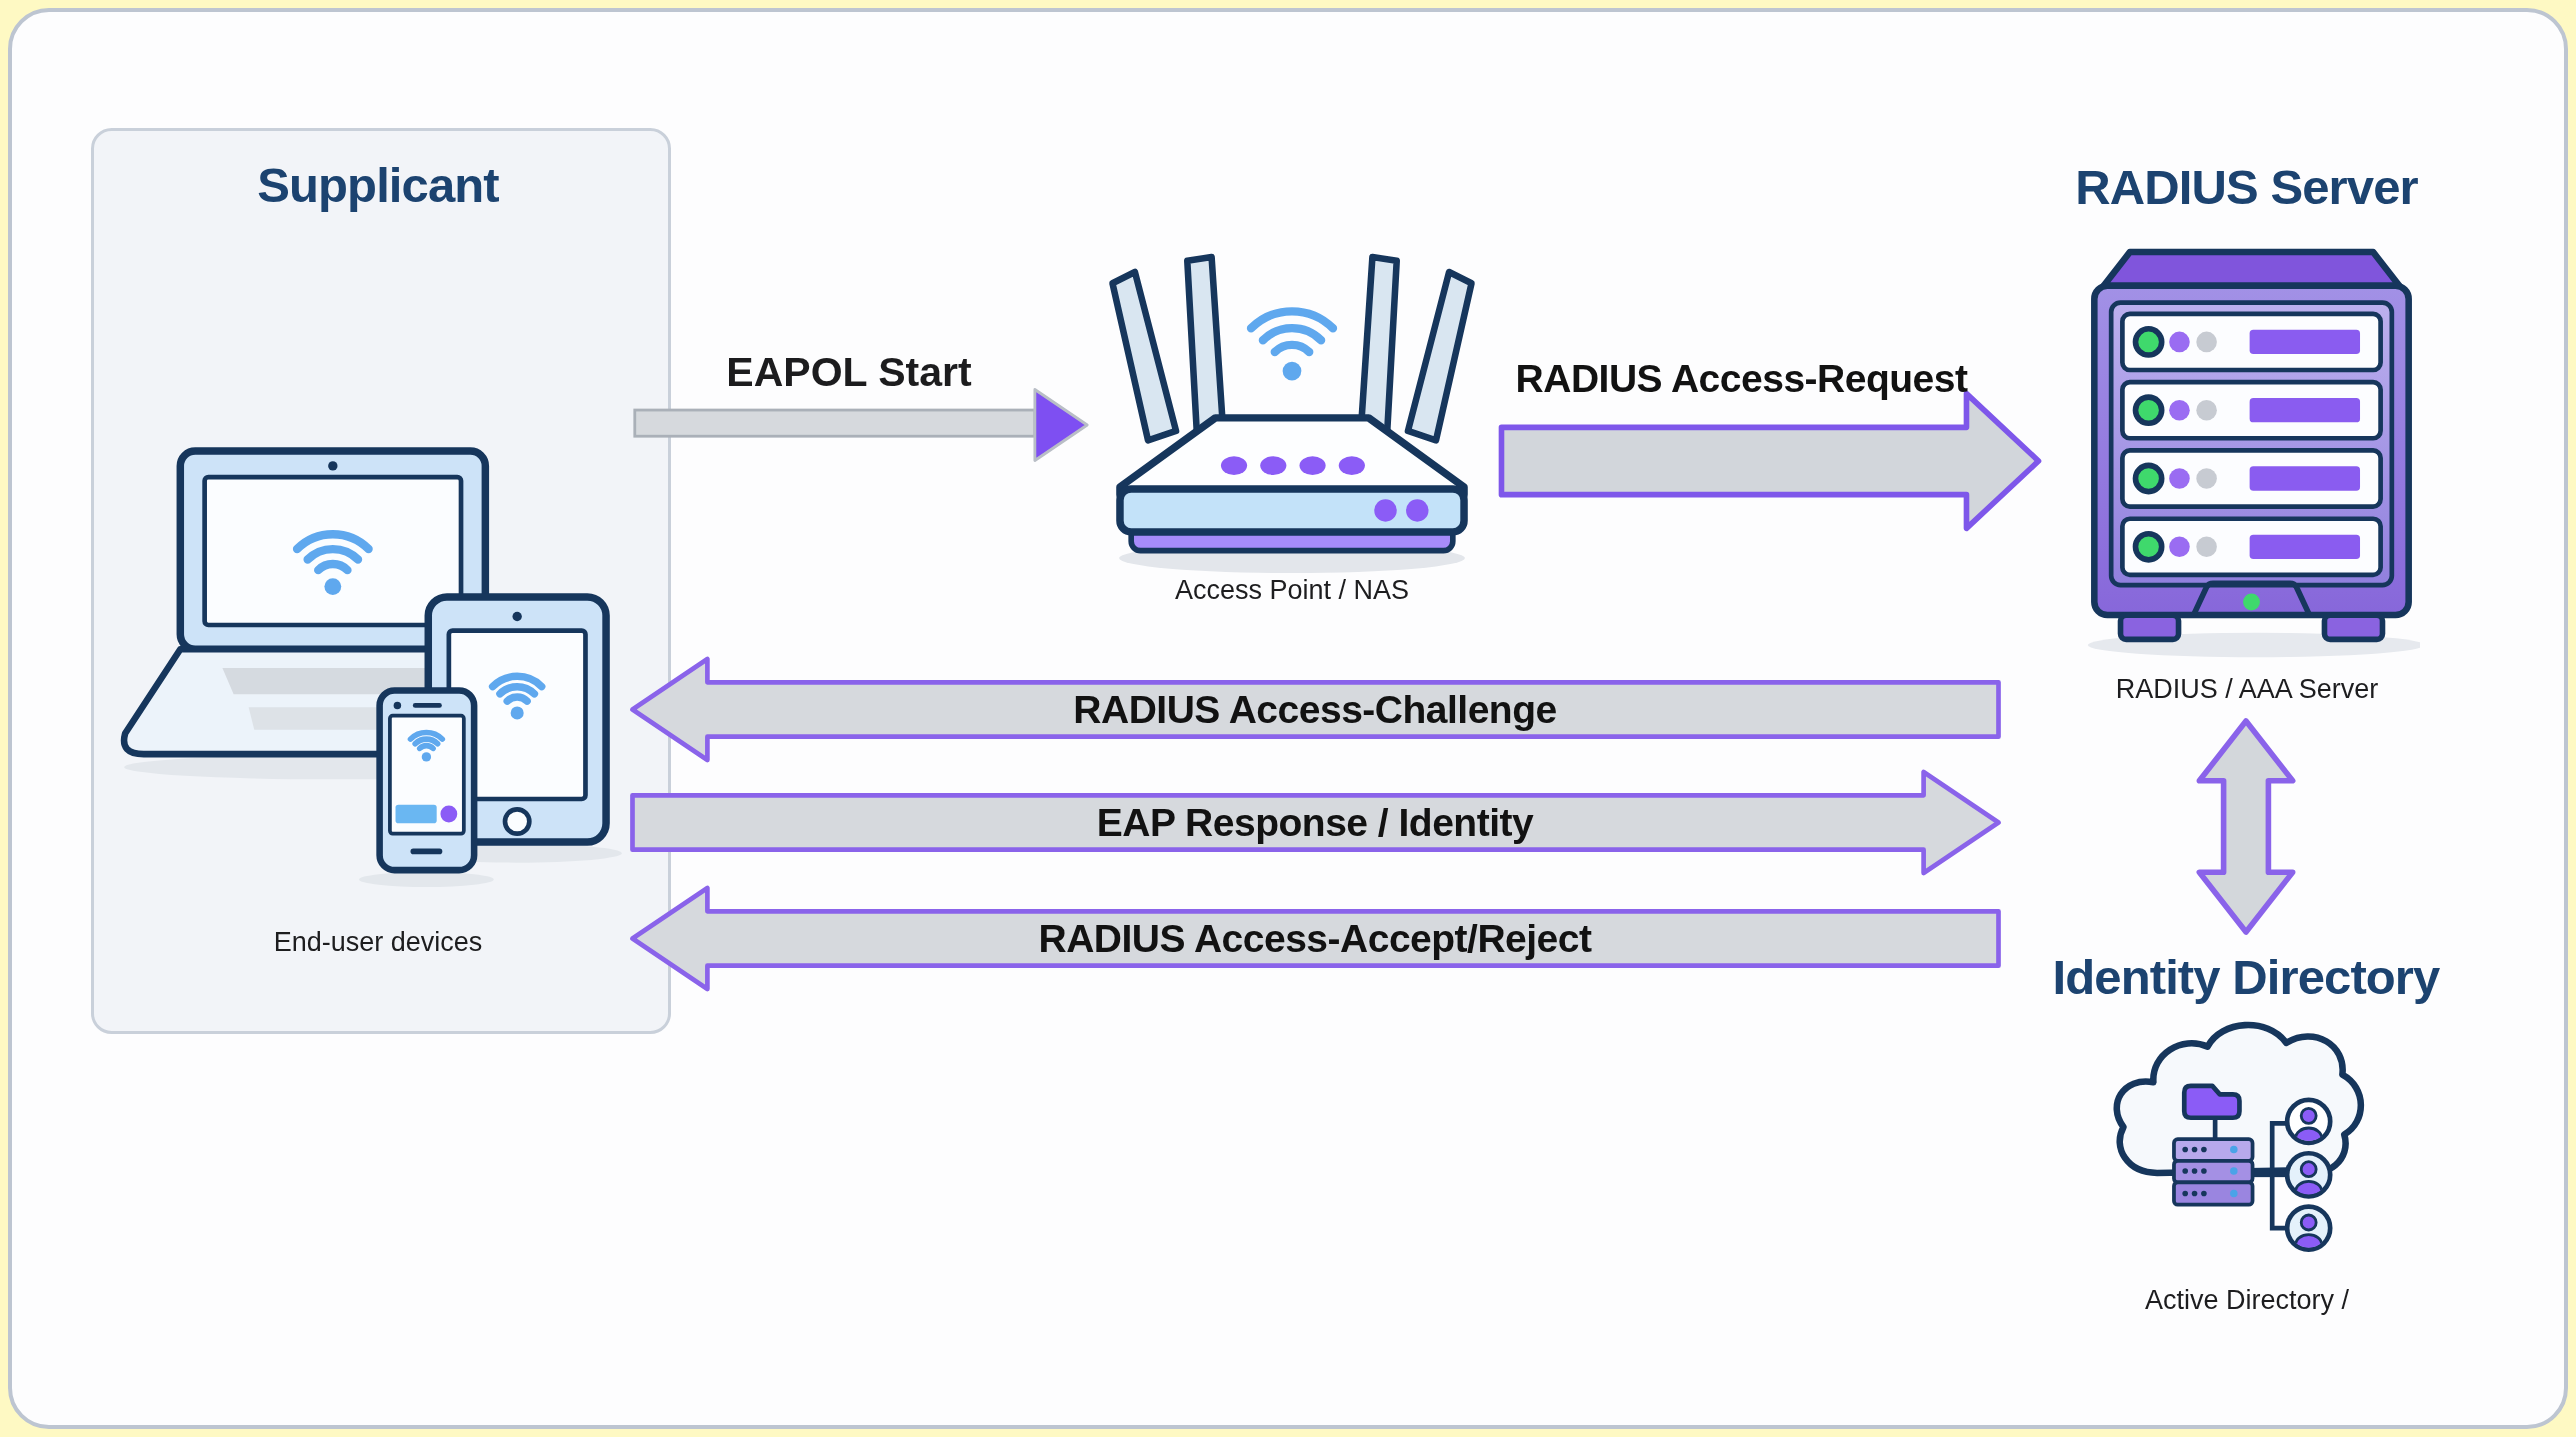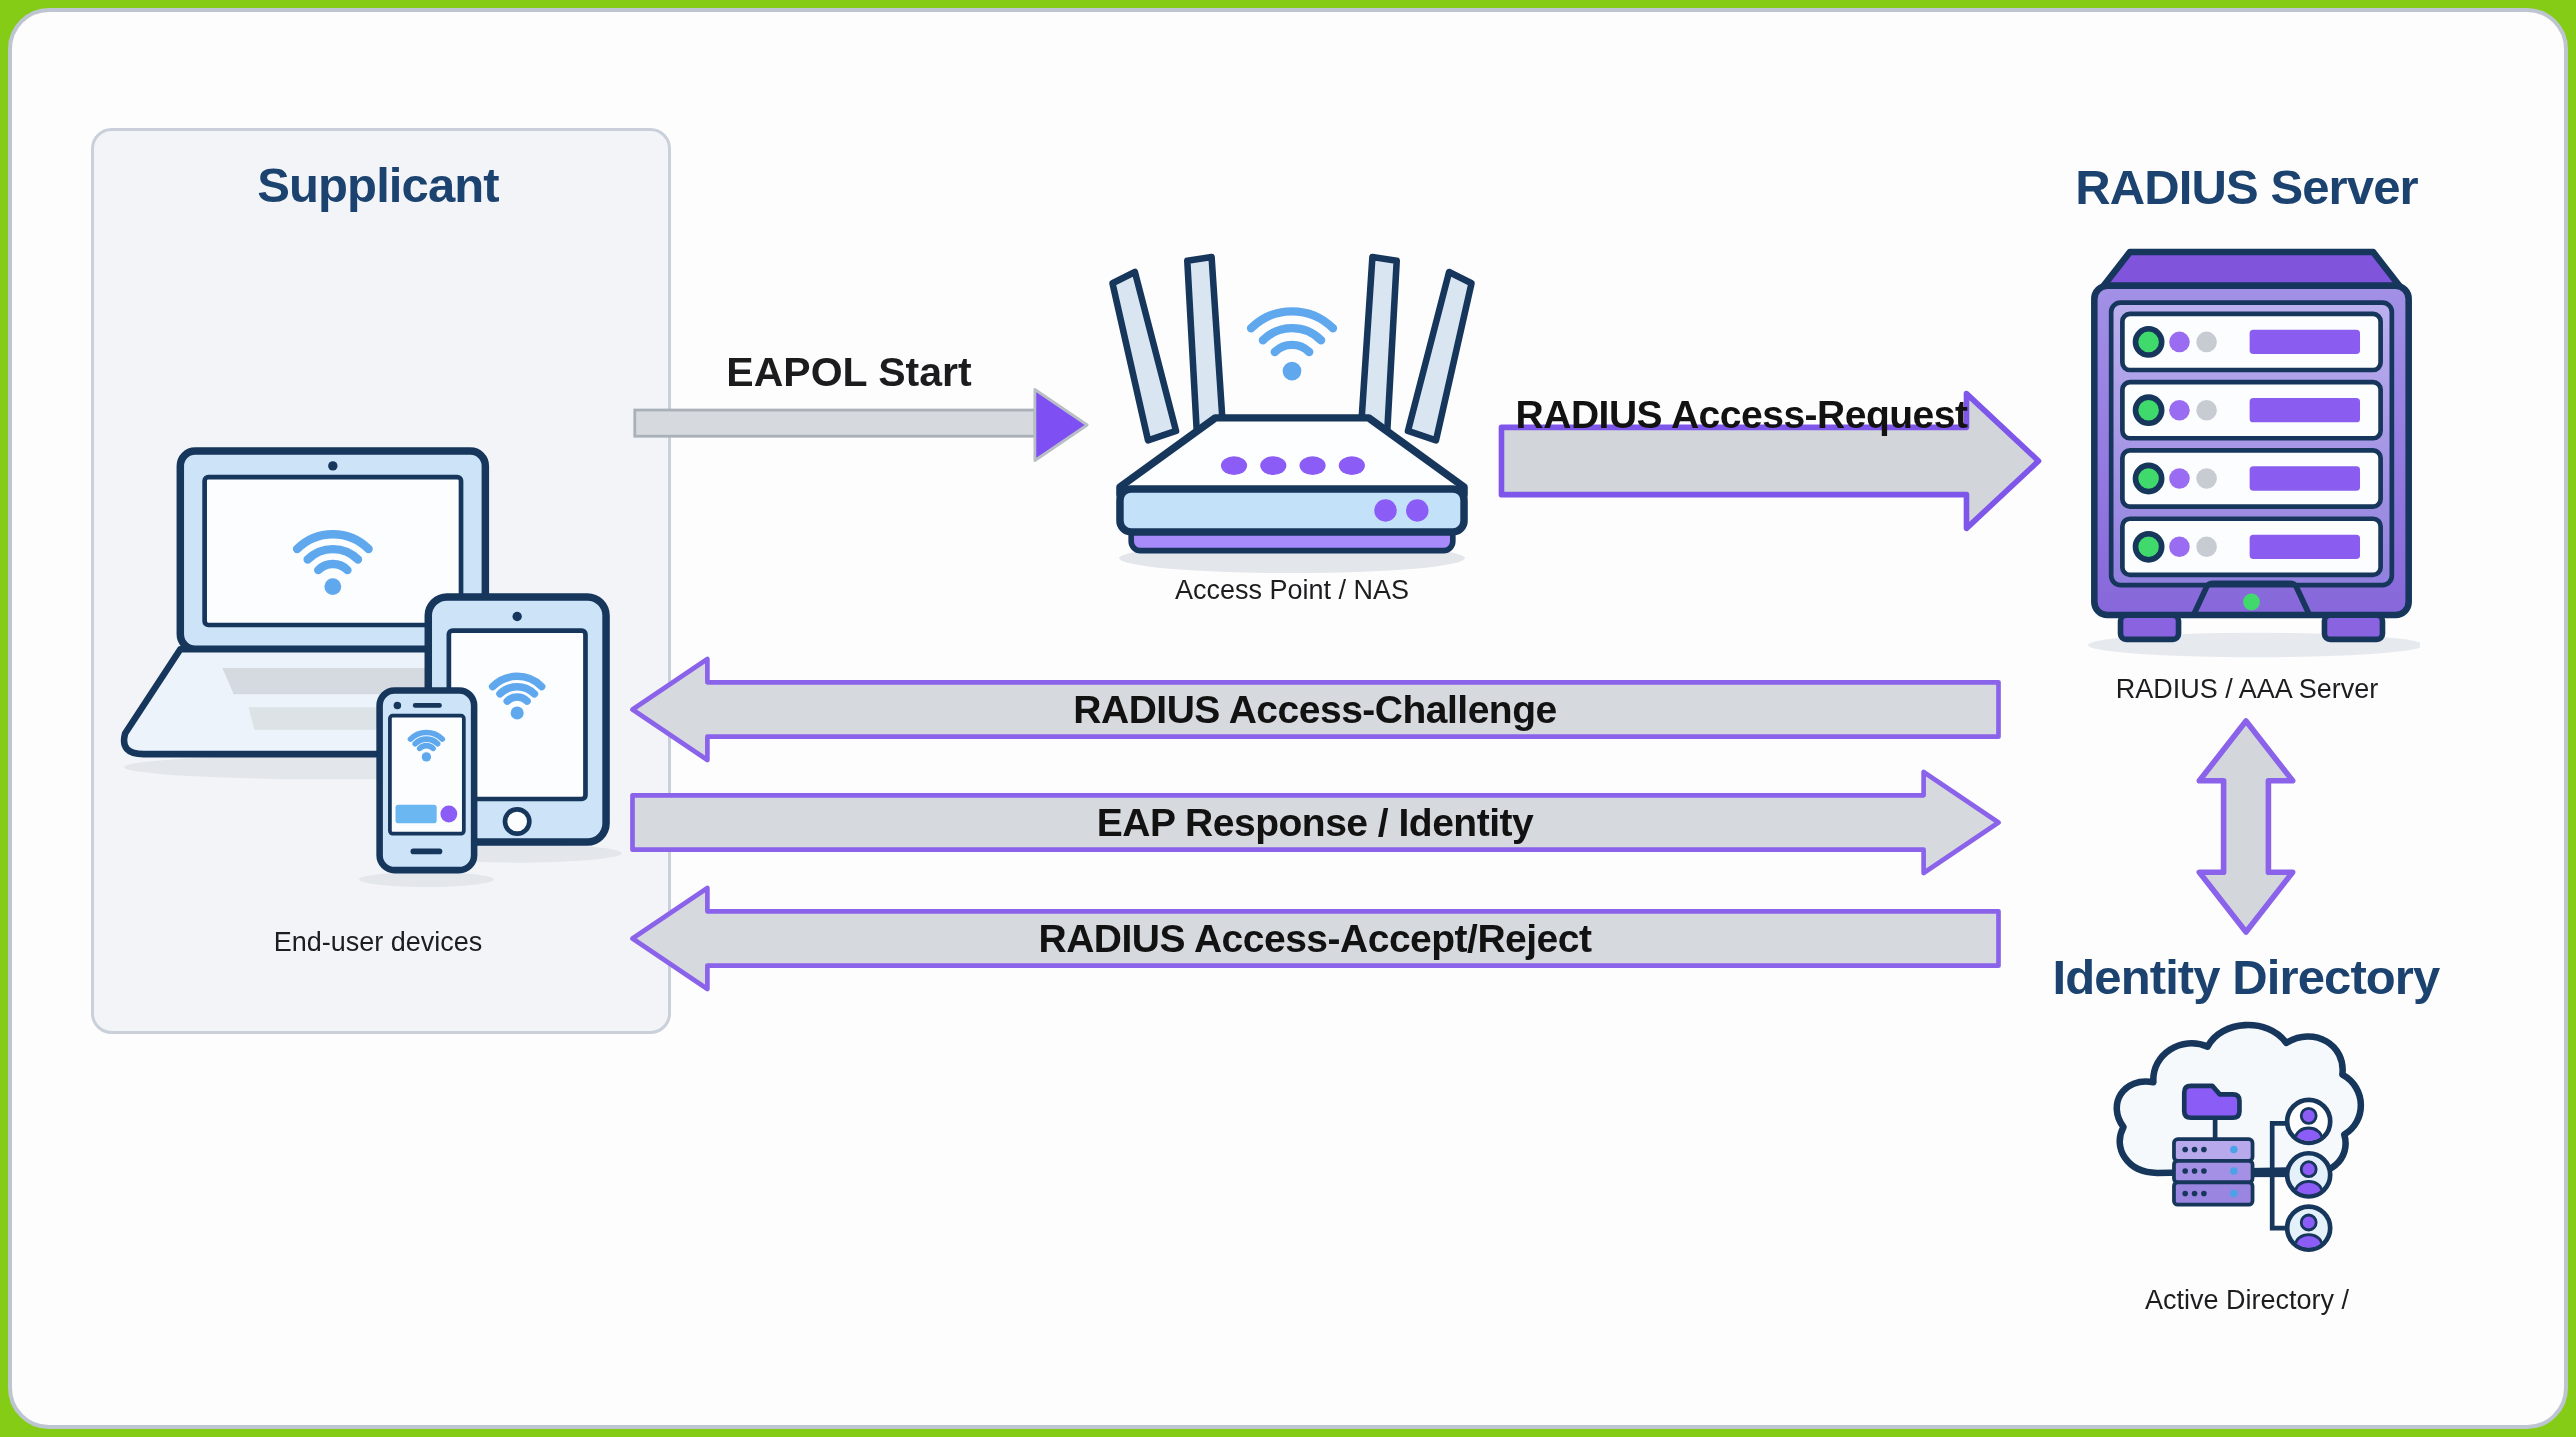--- a/index.html
+++ b/index.html
@@ -1,18 +1,18 @@
 <!DOCTYPE html>
 <html style="--title_navy: #1c4370; --text_dark: #1d1d1f; --icon_outline: #16365c; --device_blue: #cde3f8; --wifi_blue: #5fa8ee; --accent_purple: #8b5cf6; --eapol_head_purple: #7e4ff2; --server_purple: #8a63e0; --arrow_gray_fill: #d6d9dd; --arrow_purple_border: #8a63ea; --green_led: #3fd96c;font-size:15px"><head>
 <meta charset="utf-8">
 <style>
   html,body{margin:0;padding:0;background:#ffffff;}
   #stage{
     position:relative;width:2576px;height:1438px;overflow:hidden;
-    background:#84cc16;
+    background:#fef9c3;
     font-family:"Liberation Sans", sans-serif;
   }
   .card-frame{
     position:absolute;left:7.5px;top:7.5px;width:2552px;height:1413px;
     border:4.7px solid #bdc5d1;border-radius:41px;background:#fdfdfe;
   }
   .panel{
     position:absolute;left:91px;top:128px;width:574px;height:900px;
     background:#f2f4f8;border:3.7px solid #c9d0da;border-radius:20.6px;
   }
@@ -130,21 +130,21 @@
       <ellipse cx="242" cy="253" rx="14" ry="10"></ellipse>
       <ellipse cx="284" cy="253" rx="14" ry="10"></ellipse>
     </g>
     <rect x="36" y="278" width="368" height="46" rx="12" fill="#c3e2f9" stroke="#16365c" stroke-width="8"></rect>
     <circle cx="320" cy="301" r="12" fill="#8b5cf6"></circle>
     <circle cx="354" cy="301" r="12" fill="#8b5cf6"></circle>
   </svg>
 
   <div class="caption" style="left:1058px;top:567px;width:468px;">Access Point / NAS</div>
 
-  <div class="flow-label" style="left:1498px;top:354px;width:487px;margin-top:36px;">RADIUS Access-Request</div>
+  <div class="flow-label" style="left:1498px;top:354px;width:487px;">RADIUS Access-Request</div>
   <svg class="arrow-svg" style="left:1494px;top:386px;" width="552" height="150" viewBox="0 0 590 160">
     <polygon points="8,44 505,44 505,8 582,80 505,152 505,116 8,116" fill="#d2d6db" stroke="#7e57ea" stroke-width="6" stroke-linejoin="round"></polygon>
   </svg>
 
   <div class="title" style="left:2003px;top:159px;width:487px;">RADIUS Server</div>
 
   <svg class="icon-svg" style="left:2083px;top:239px;" width="337" height="421" viewBox="0 0 360 450">
     <defs>
       <linearGradient id="bodyGrad" x1="0" y1="0" x2="0" y2="1">
         <stop offset="0" stop-color="#a291e6"></stop>

